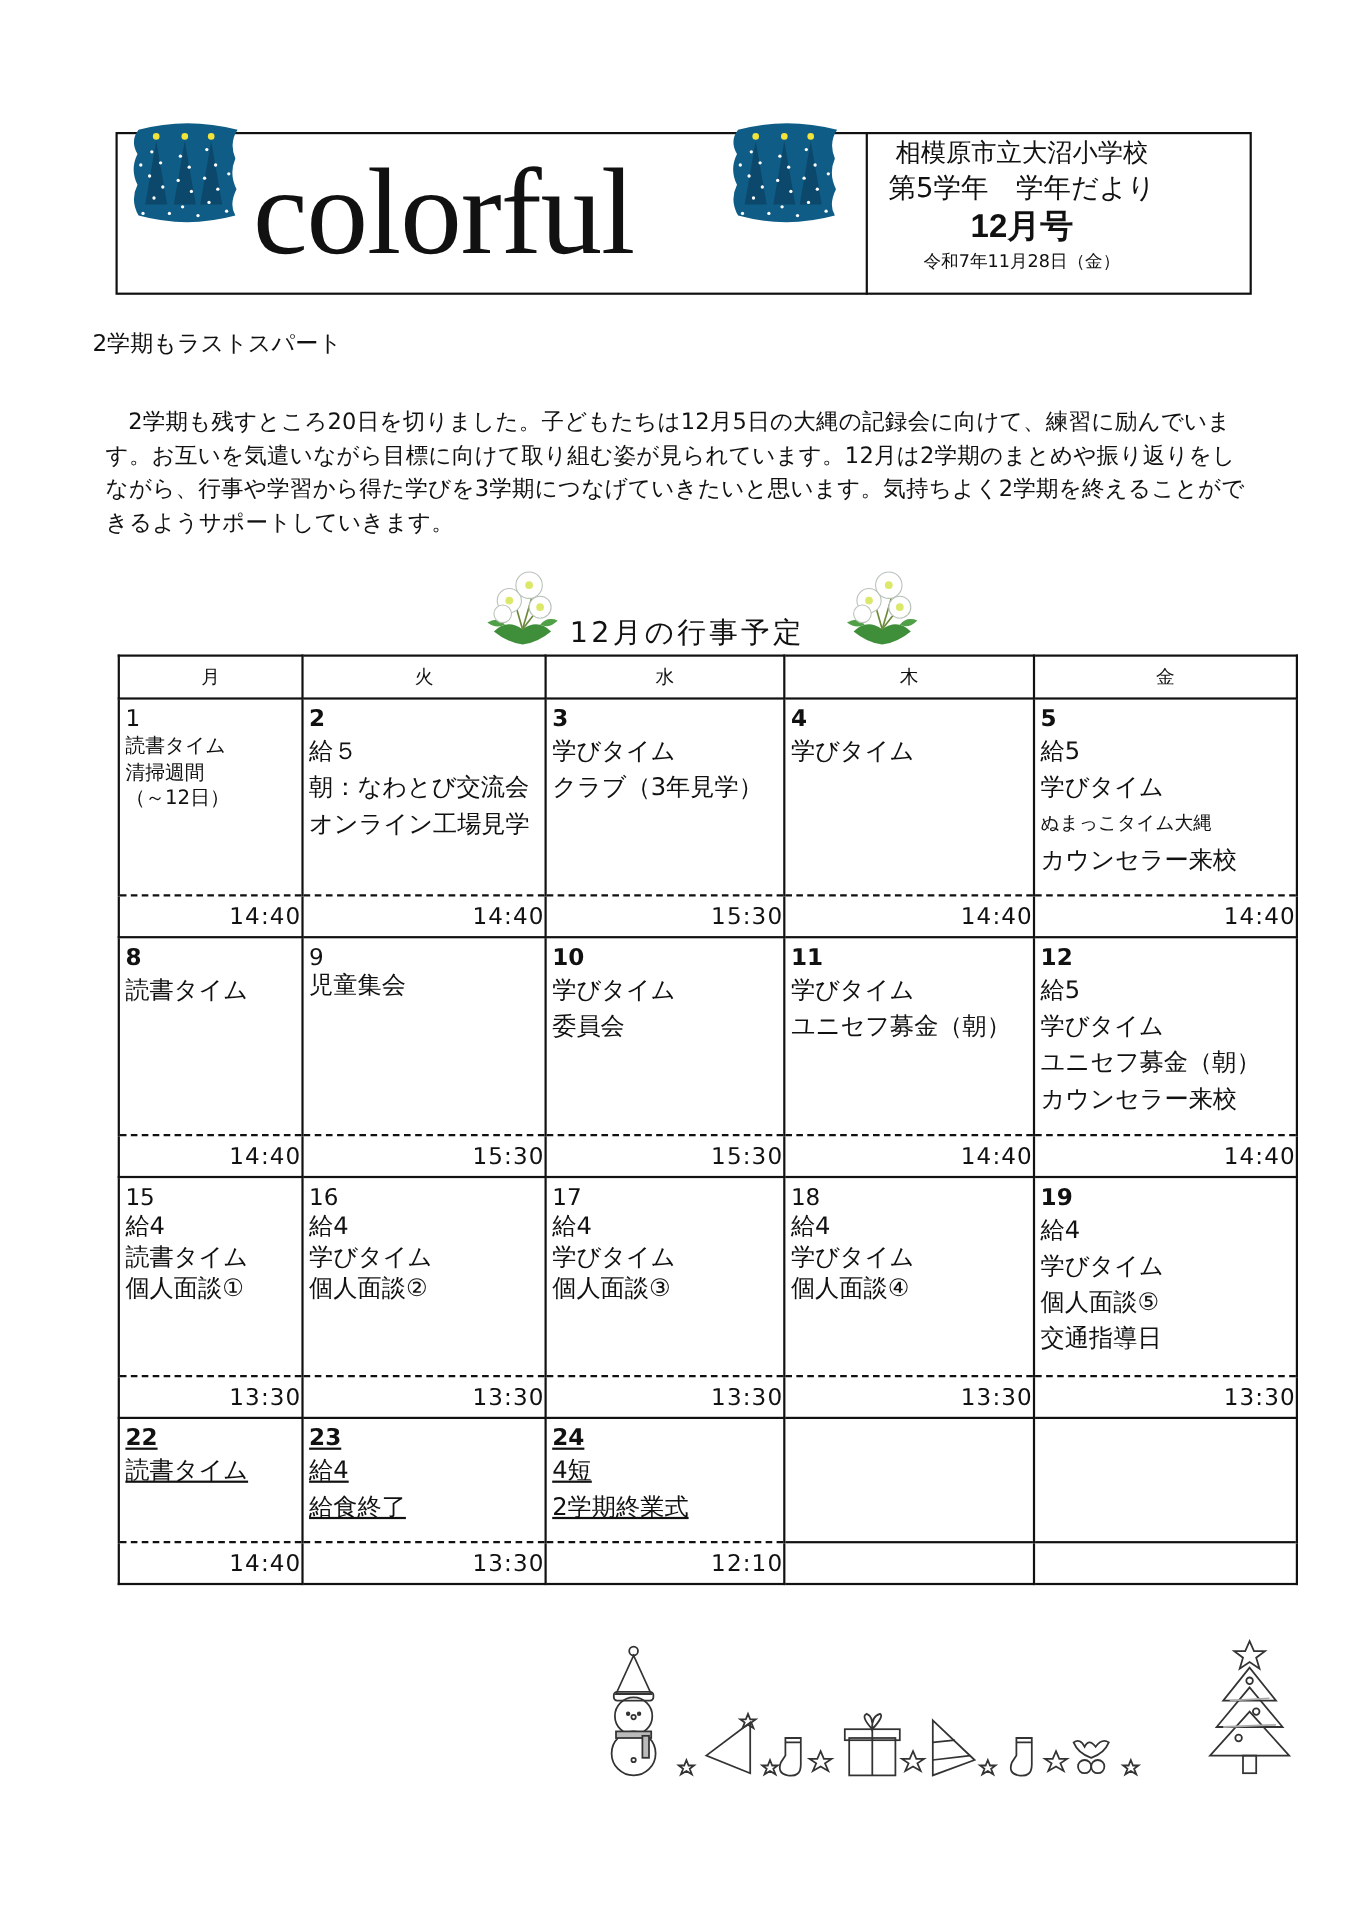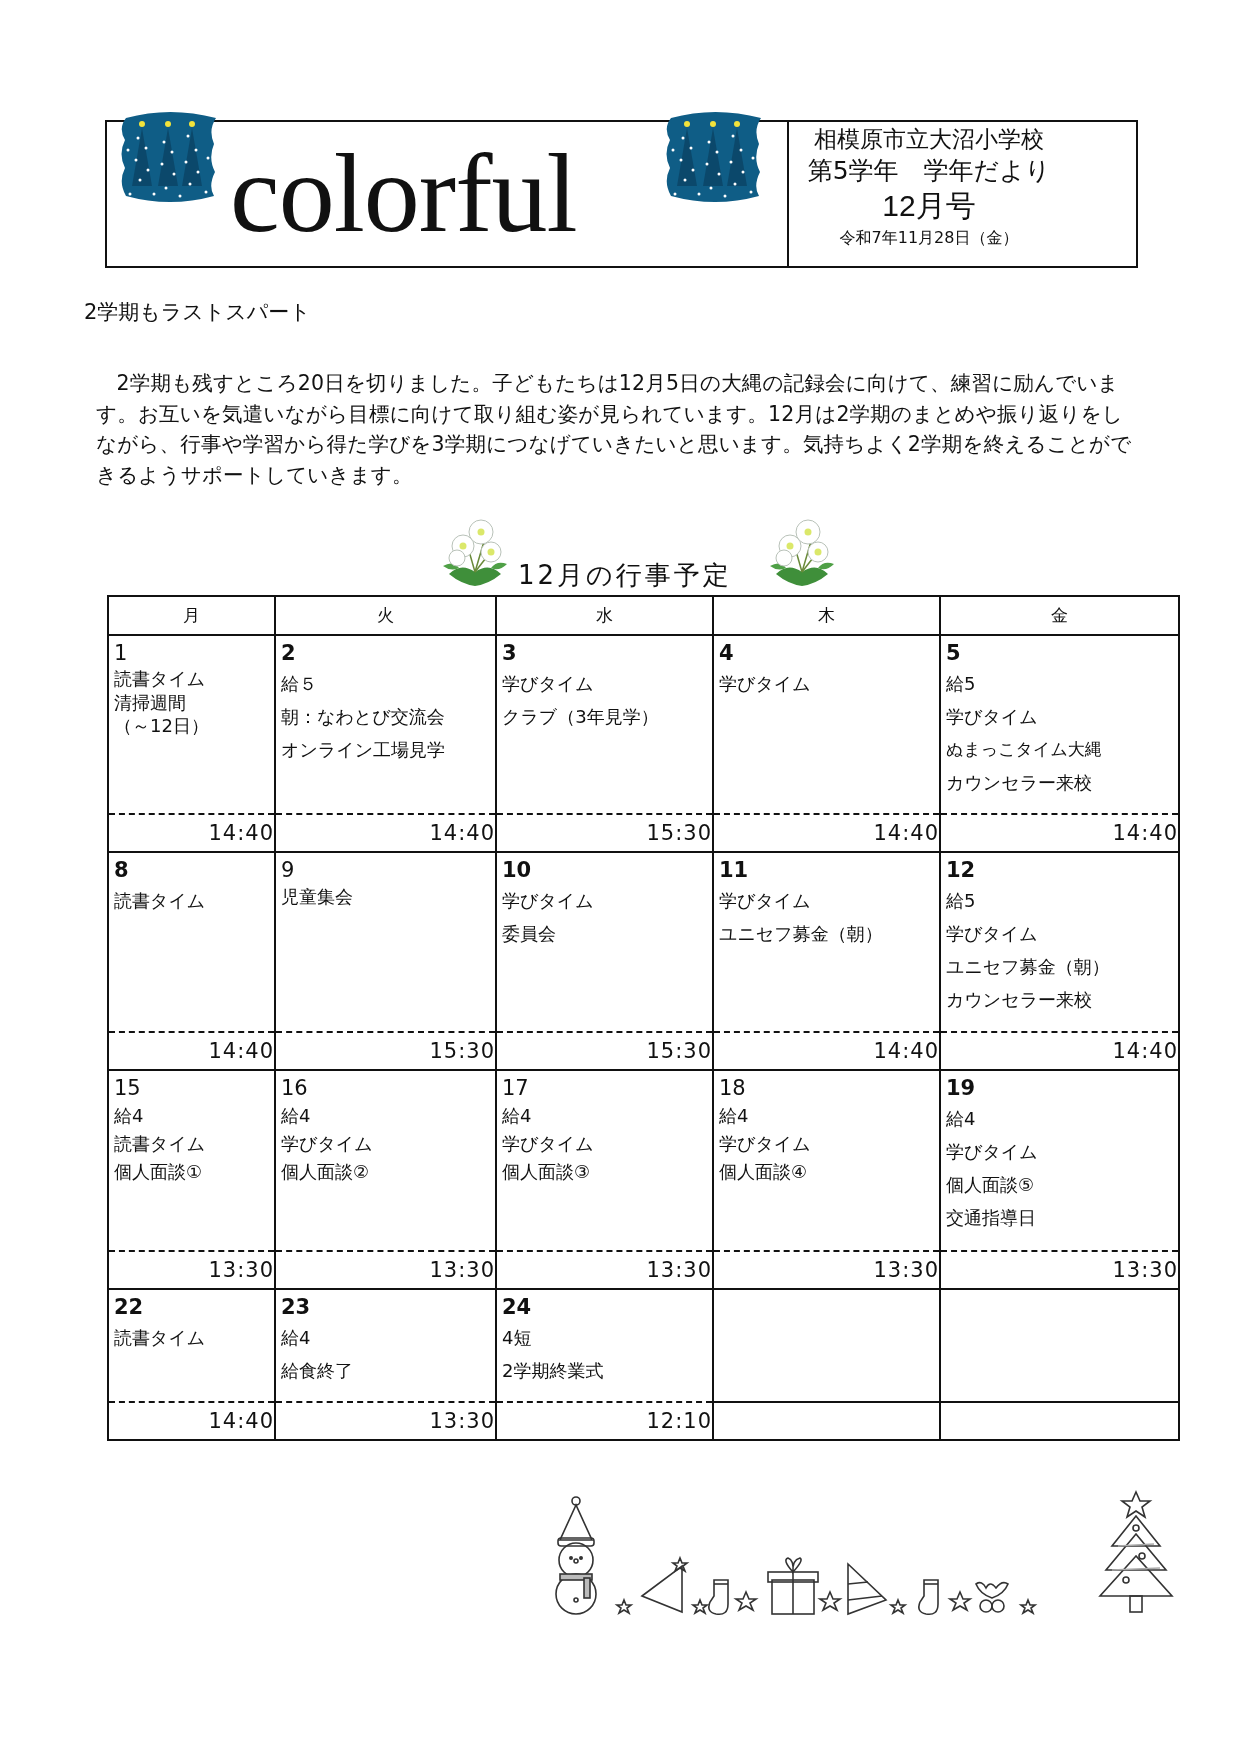--- a/index.html
+++ b/index.html
@@ -11,21 +11,21 @@
   #hdr { left:105px; top:120px; width:1033px; height:148px; border:2px solid #111; box-sizing:border-box; }
   #hdr-divider { left:787px; top:120px; width:2px; height:148px; background:#111; }
   #masthead { left:230px; top:128px; width:450px; text-align:left;
               font-family:"Liberation Serif","DejaVu Serif",serif; font-size:112px; line-height:130px; letter-spacing:-1px; }
   .lantern { width:105px; height:96px; }
   #lantern-left { left:118px; top:108px; }
   #lantern-right { left:663px; top:108px; }
   #info { left:789px; top:122px; width:280px; text-align:center; }
   #info .school { font-size:23px; line-height:30px; margin-top:2px; }
   #info .grade { font-size:25px; line-height:33px; }
-  #info .issue { font-size:30px; font-weight:normal; line-height:38px; font-family:"Liberation Sans","DejaVu Sans",sans-serif; }
+  #info .issue { font-size:30px; font-weight:bold; line-height:38px; font-family:"Liberation Sans","DejaVu Sans",sans-serif; }
   #info .date { font-size:16px; line-height:26px; }
 
   
   #article-title { left:84px; top:298px; font-size:21px; }
   #article-body { left:84px; top:356px; width:1070px; font-size:20.5px; line-height:30.5px; letter-spacing:0.2px; }
   #article-body p { margin:12px; text-indent:1em; }
 
   
   .flower { width:68px; height:76px; }
   #flower-left { left:441px; top:514px; }
@@ -33,29 +33,29 @@
   #sched-title { left:518px; top:558px; width:222px; font-size:26px; letter-spacing:3px; }
 
   #cal { left:107px; top:595px; width:1071px; border-collapse:collapse; table-layout:fixed; }
   #cal td, #cal th { border-left:2px solid #111; border-right:2px solid #111; padding:0; }
   #cal th { height:37px; border-top:2px solid #111; border-bottom:2px solid #111;
             font-weight:normal; font-size:17px; }
   .cell-body { vertical-align:top; border-top:2px solid #111; }
   .cell-body .inner { padding:4px 4px 0 5px; }
   .daynum { font-size:21px; line-height:27px; }
   .daynum.bold { font-weight:bold; }
-  .ev { font-size:18px; line-height:33px; white-space:nowrap; }
+  .ev { font-size:22px; line-height:33px; white-space:nowrap; }
   .ev.tight { font-size:18px; line-height:23.5px; }
   .small { font-size:17px; }
   .cell-time { border-top:2px dashed #111; border-bottom:2px solid #111; text-align:right;
                font-size:21px; letter-spacing:1px; height:36px; }
   .w1 .cell-body { height:177px; }
   .w2 .cell-body { height:178px; }
   .w3 .cell-body { height:179px; }
-  .w4 .cell-body { height:111px; }
+  .w4 .cell-body { height:111px;text-decoration:underline; }
 
   #decor { left:552px; top:1488px; width:630px; height:130px; }
 </style>
 </head>
 <body>
 
 <div class="abs" id="hdr"></div>
 <div class="abs" id="hdr-divider"></div>
 
 <svg class="abs lantern" id="lantern-left" viewBox="0 0 105 96">

